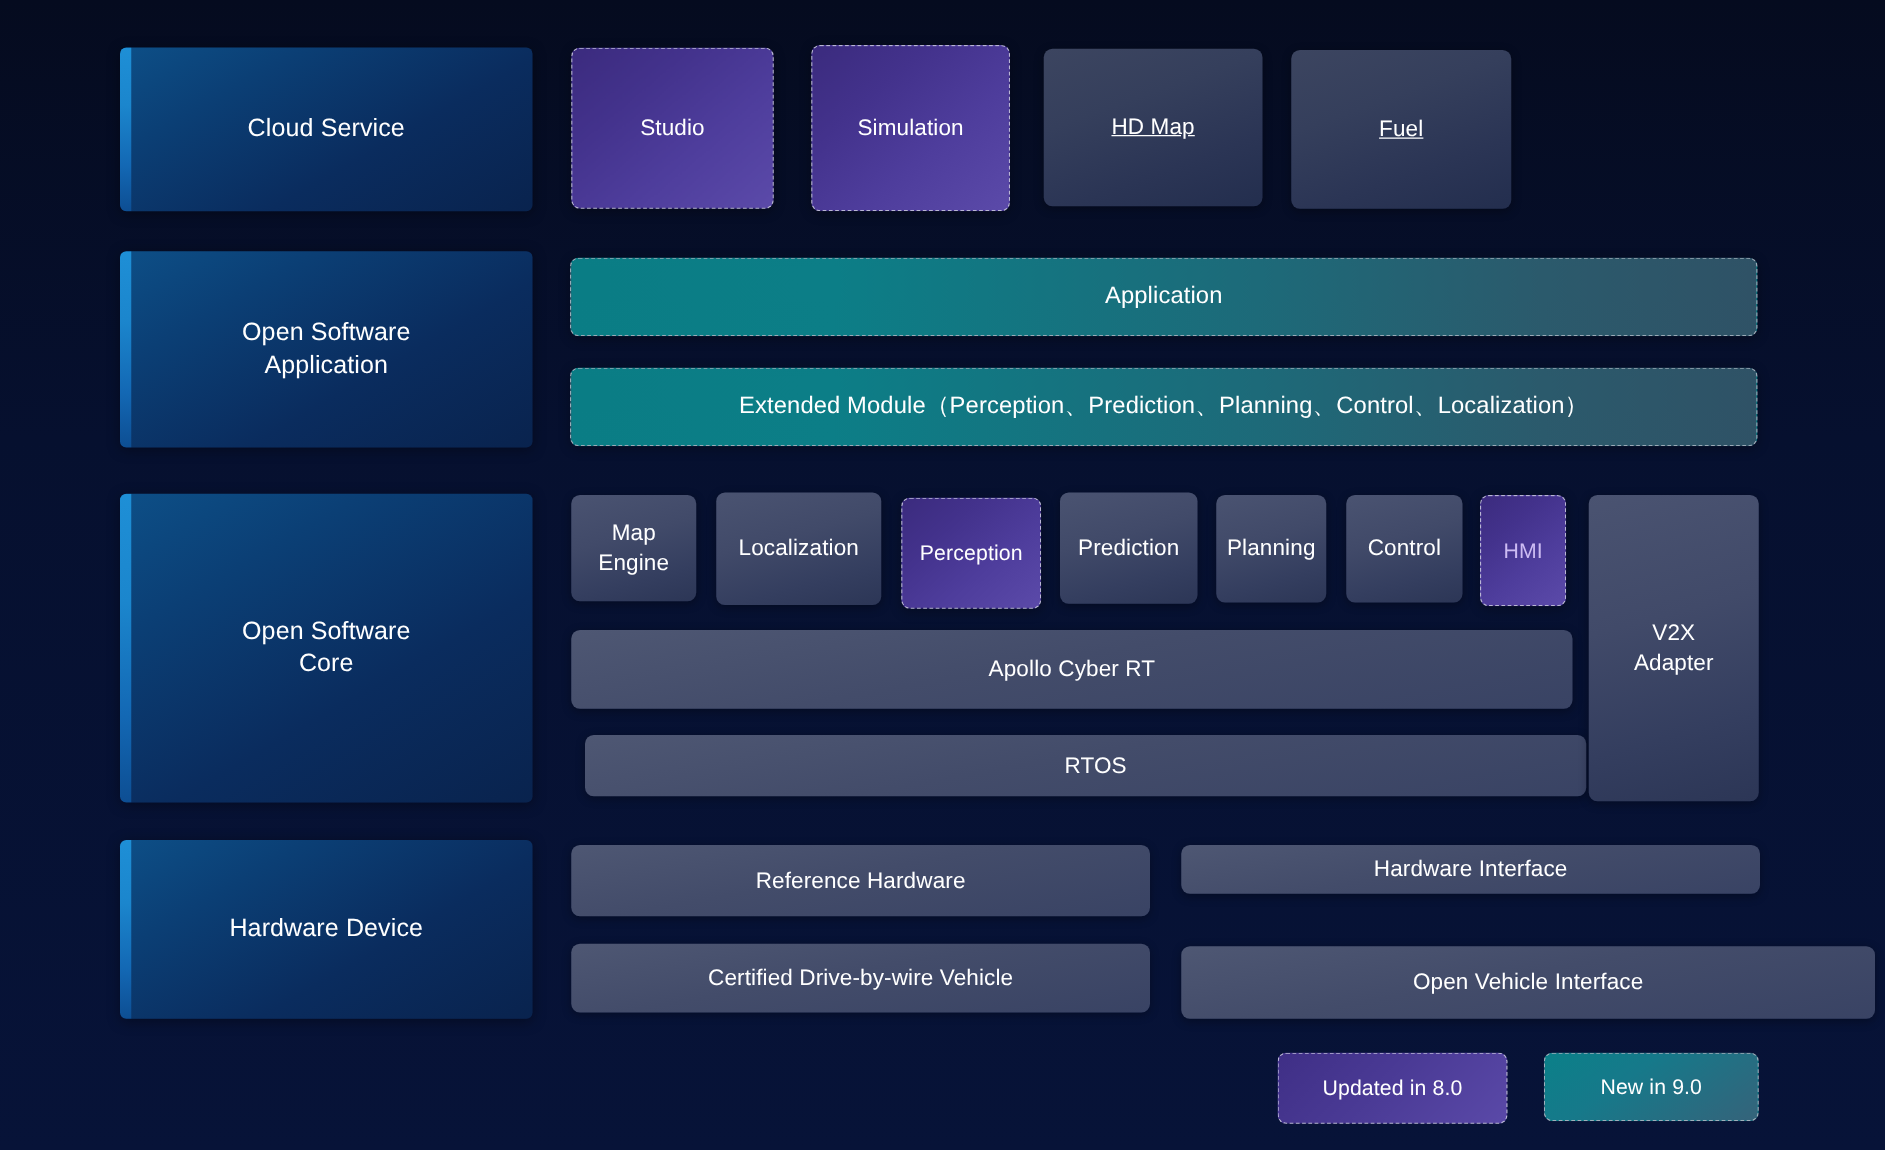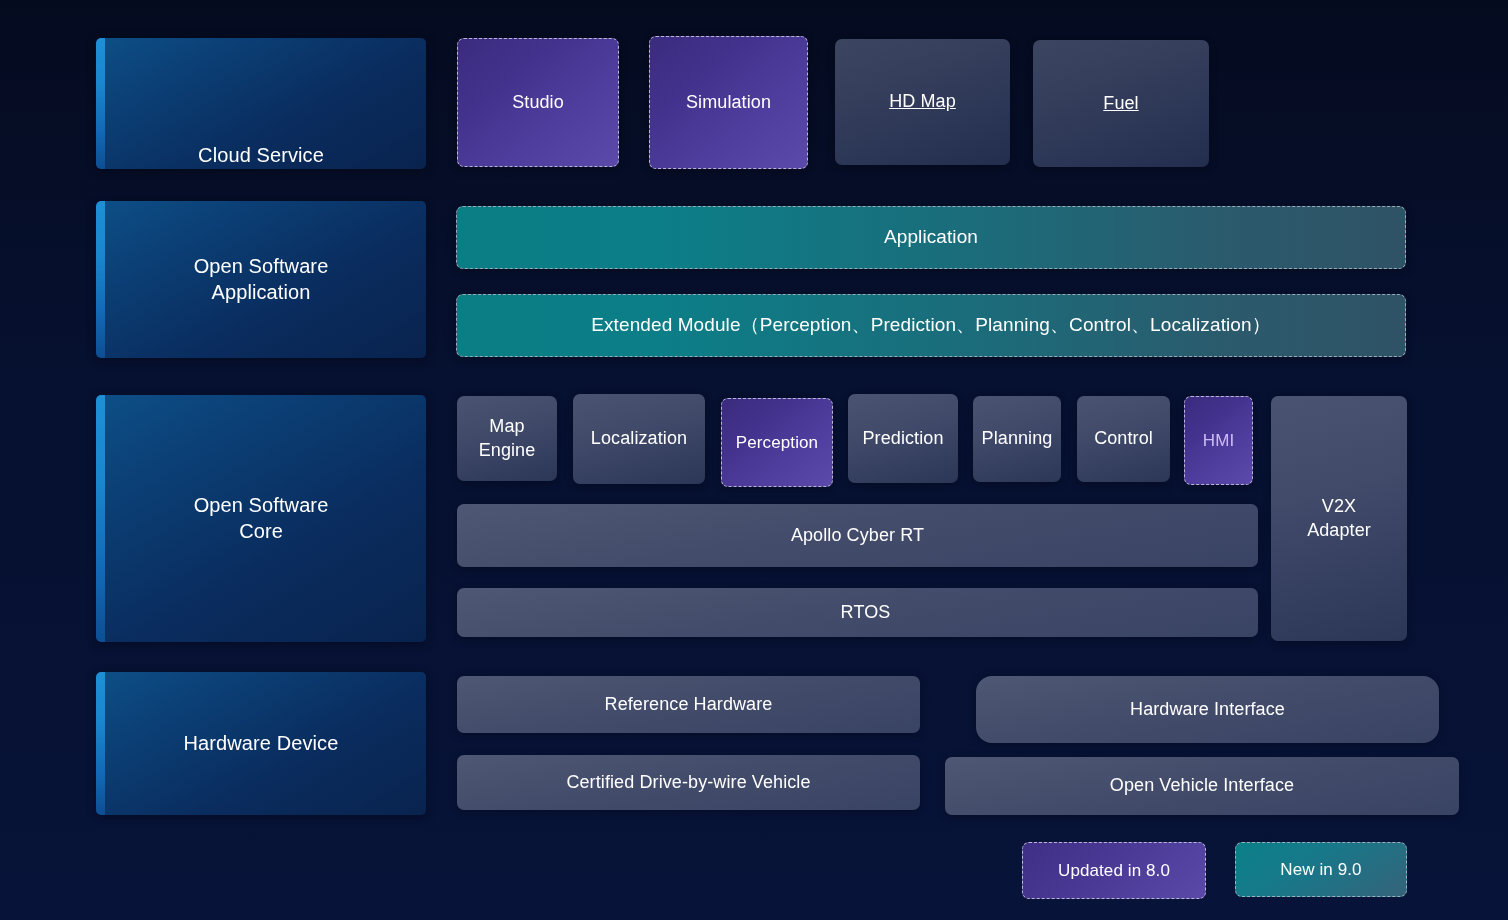--- a/index.html
+++ b/index.html
@@ -101,21 +101,21 @@
   .f19 { font-size: 19px; }
   .f20 { font-size: 20px; }
 
   .hmi-txt { color: #cdbcf3; }
 </style>
 </head>
 <body>
 
 <div class="canvas">
 
-  <div class="box cat f20" style="left:96px; top:38px; width:330px; height:131px;align-items:flex-end;">
+  <div class="box cat f20" style="left:96px; top:38px; width:330px; height:131px;">
     <span>Cloud Service</span>
   </div>
 
   <div class="box cat f20" style="left:96px; top:201px; width:330px; height:157px;">
     <span>Open Software
 Application</span>
   </div>
 
   <div class="box cat f20" style="left:96px; top:395px; width:330px; height:247px;">
     <span>Open Software
@@ -177,42 +177,42 @@
   </div>
 
   <div class="box purple f17 hmi-txt" style="left:1184px; top:396px; width:69px; height:89px;">
     <span>HMI</span>
   </div>
 
   <div class="box slate-h f18" style="left:457px; top:504px; width:801px; height:63px;">
     <span>Apollo Cyber RT</span>
   </div>
 
-  <div class="box slate-h f18" style="left:457px; top:588px; width:801px; height:49px;padding-left:16px;">
+  <div class="box slate-h f18" style="left:468px; top:588px; width:801px; height:49px;padding-left:16px;">
     <span>RTOS</span>
   </div>
 
   <div class="box slate-l f18" style="left:1271px; top:396px; width:136px; height:245px;">
     <span>V2X
 Adapter</span>
   </div>
 
   <div class="box slate-h f18" style="left:457px; top:676px; width:463px; height:57px;">
     <span>Reference Hardware</span>
   </div>
 
-  <div class="box slate-h f18" style="left:976px; top:676px; width:463px; height:67px;border-radius:16px;">
+  <div class="box slate-h f18" style="left:945px; top:676px; width:463px; height:39px;">
     <span>Hardware Interface</span>
   </div>
 
   <div class="box slate-h f18" style="left:457px; top:755px; width:463px; height:55px;">
     <span>Certified Drive-by-wire Vehicle</span>
   </div>
 
-  <div class="box slate-h f18" style="left:945px; top:757px; width:514px; height:58px;">
+  <div class="box slate-h f18" style="left:945px; top:757px; width:555px; height:58px;">
     <span>Open Vehicle Interface</span>
   </div>
 
   <div class="box legend-purple f17" style="left:1022px; top:842px; width:184px; height:57px;">
     <span>Updated in 8.0</span>
   </div>
 
   <div class="box legend-teal f17" style="left:1235px; top:842px; width:172px; height:55px;">
     <span>New in 9.0</span>
   </div>

